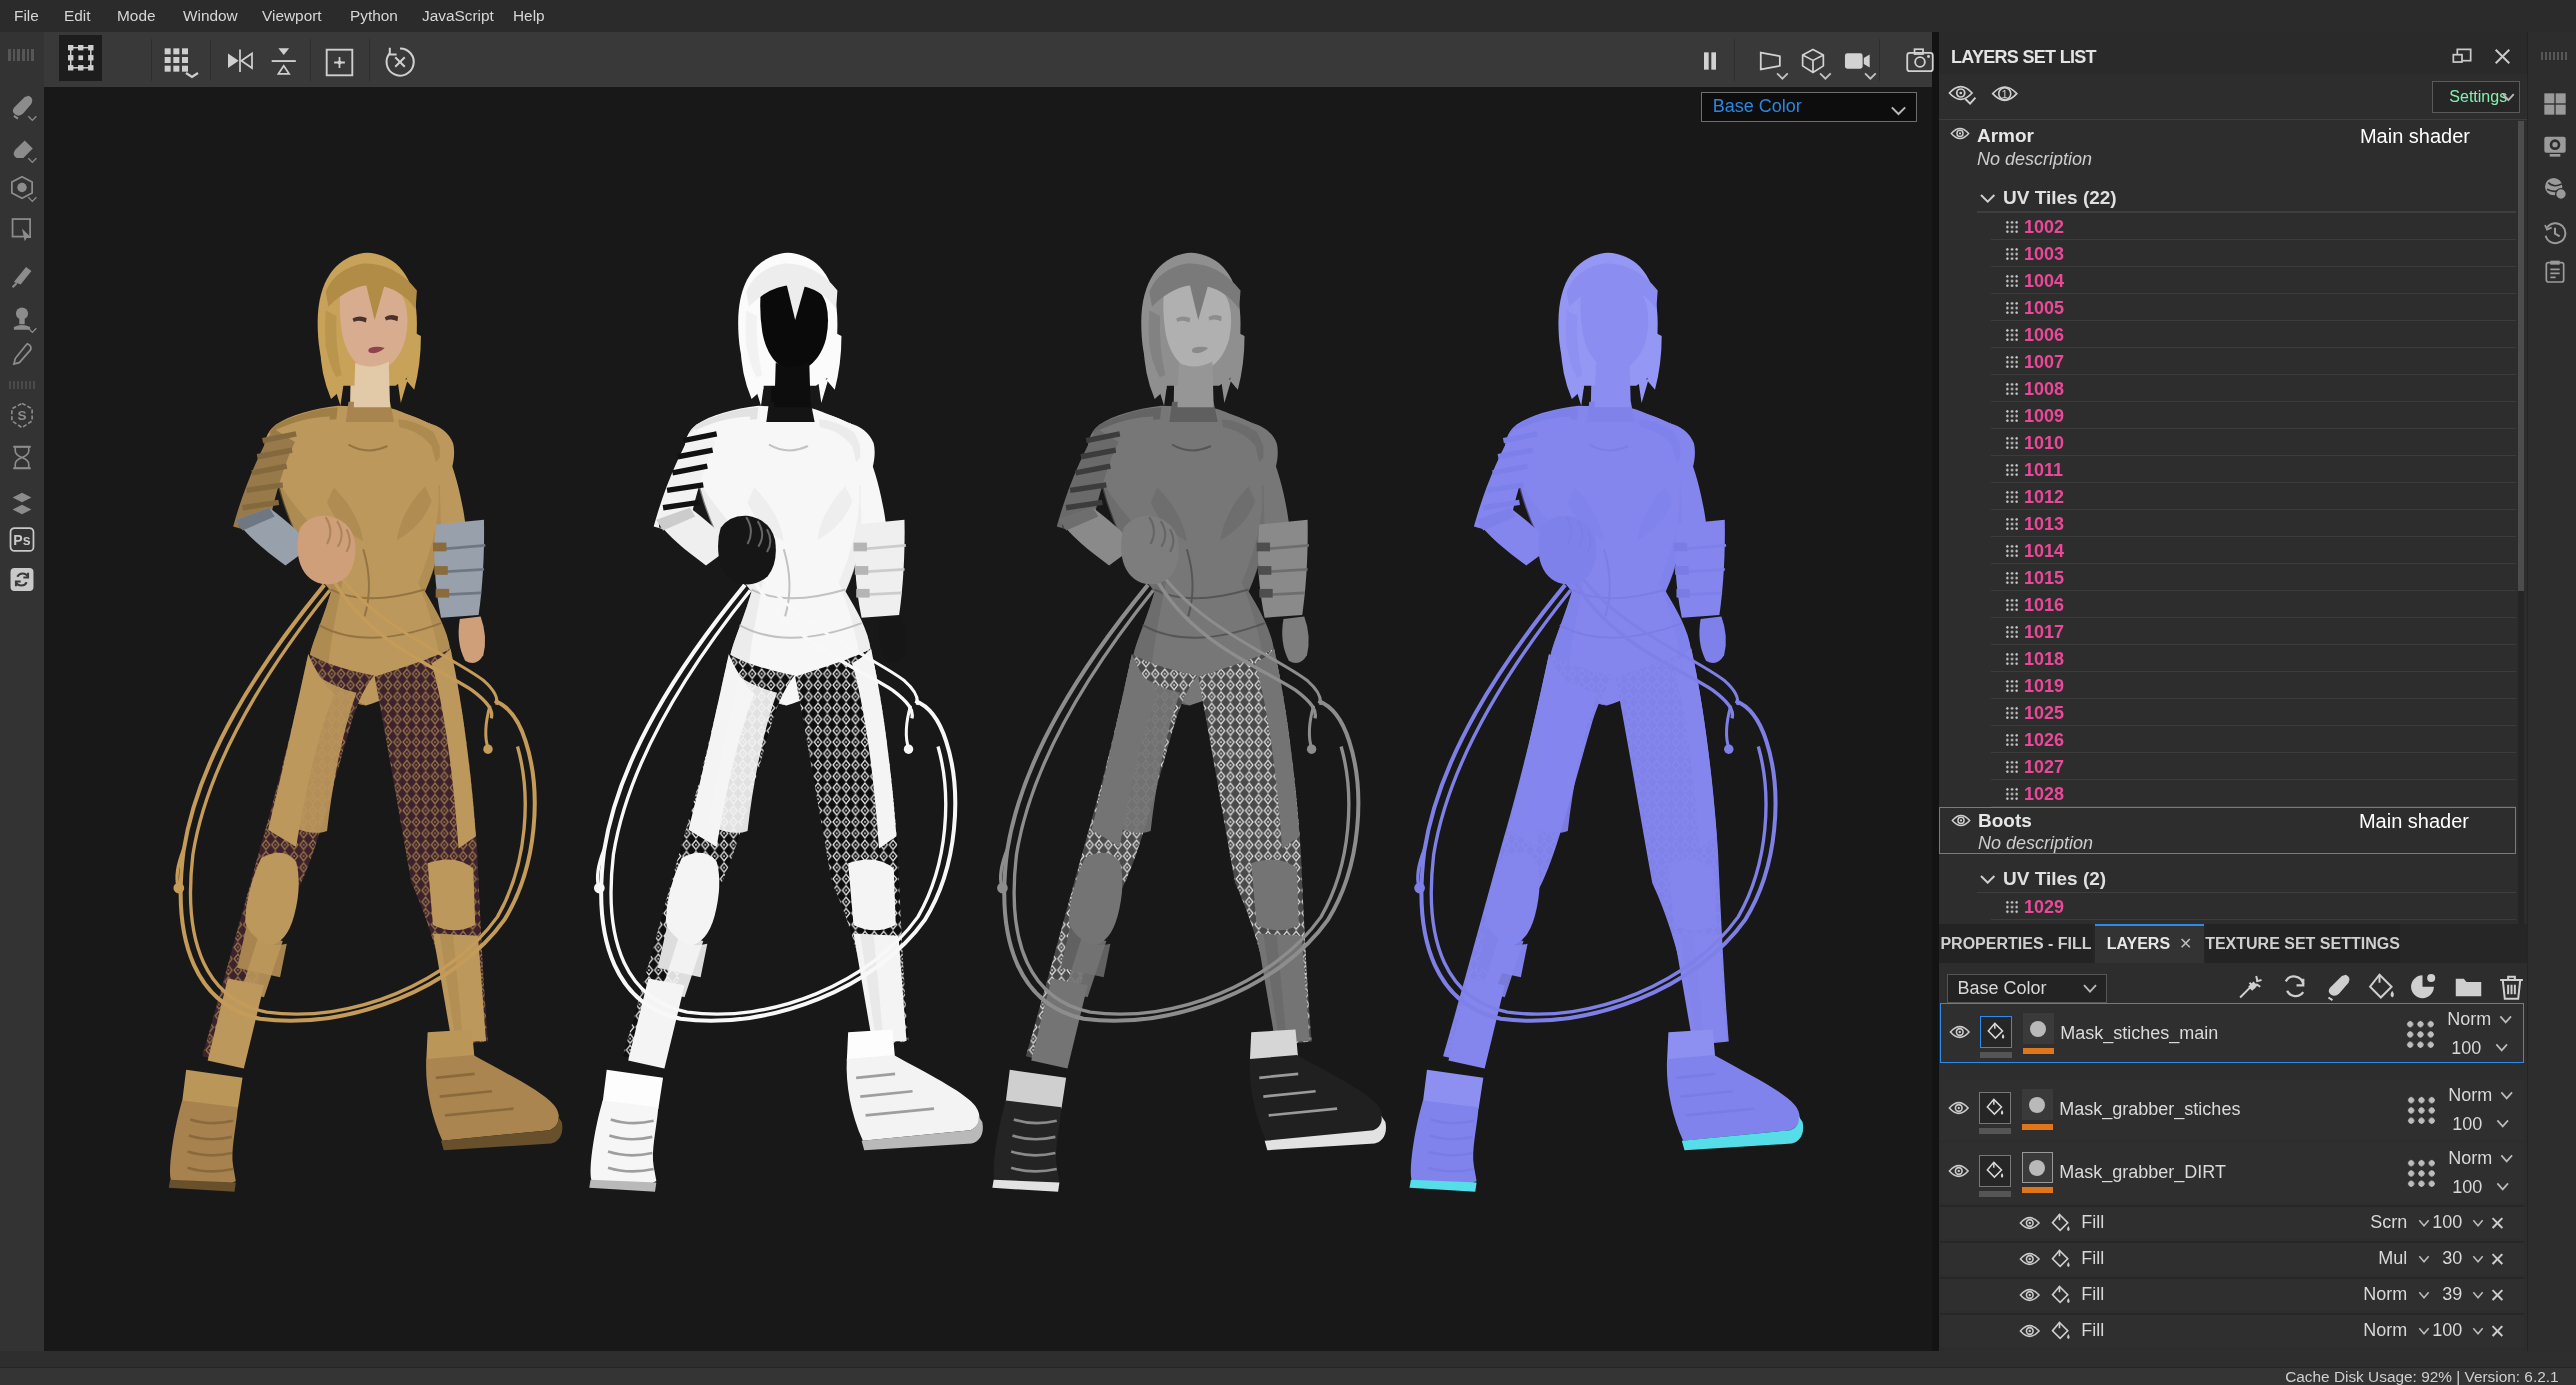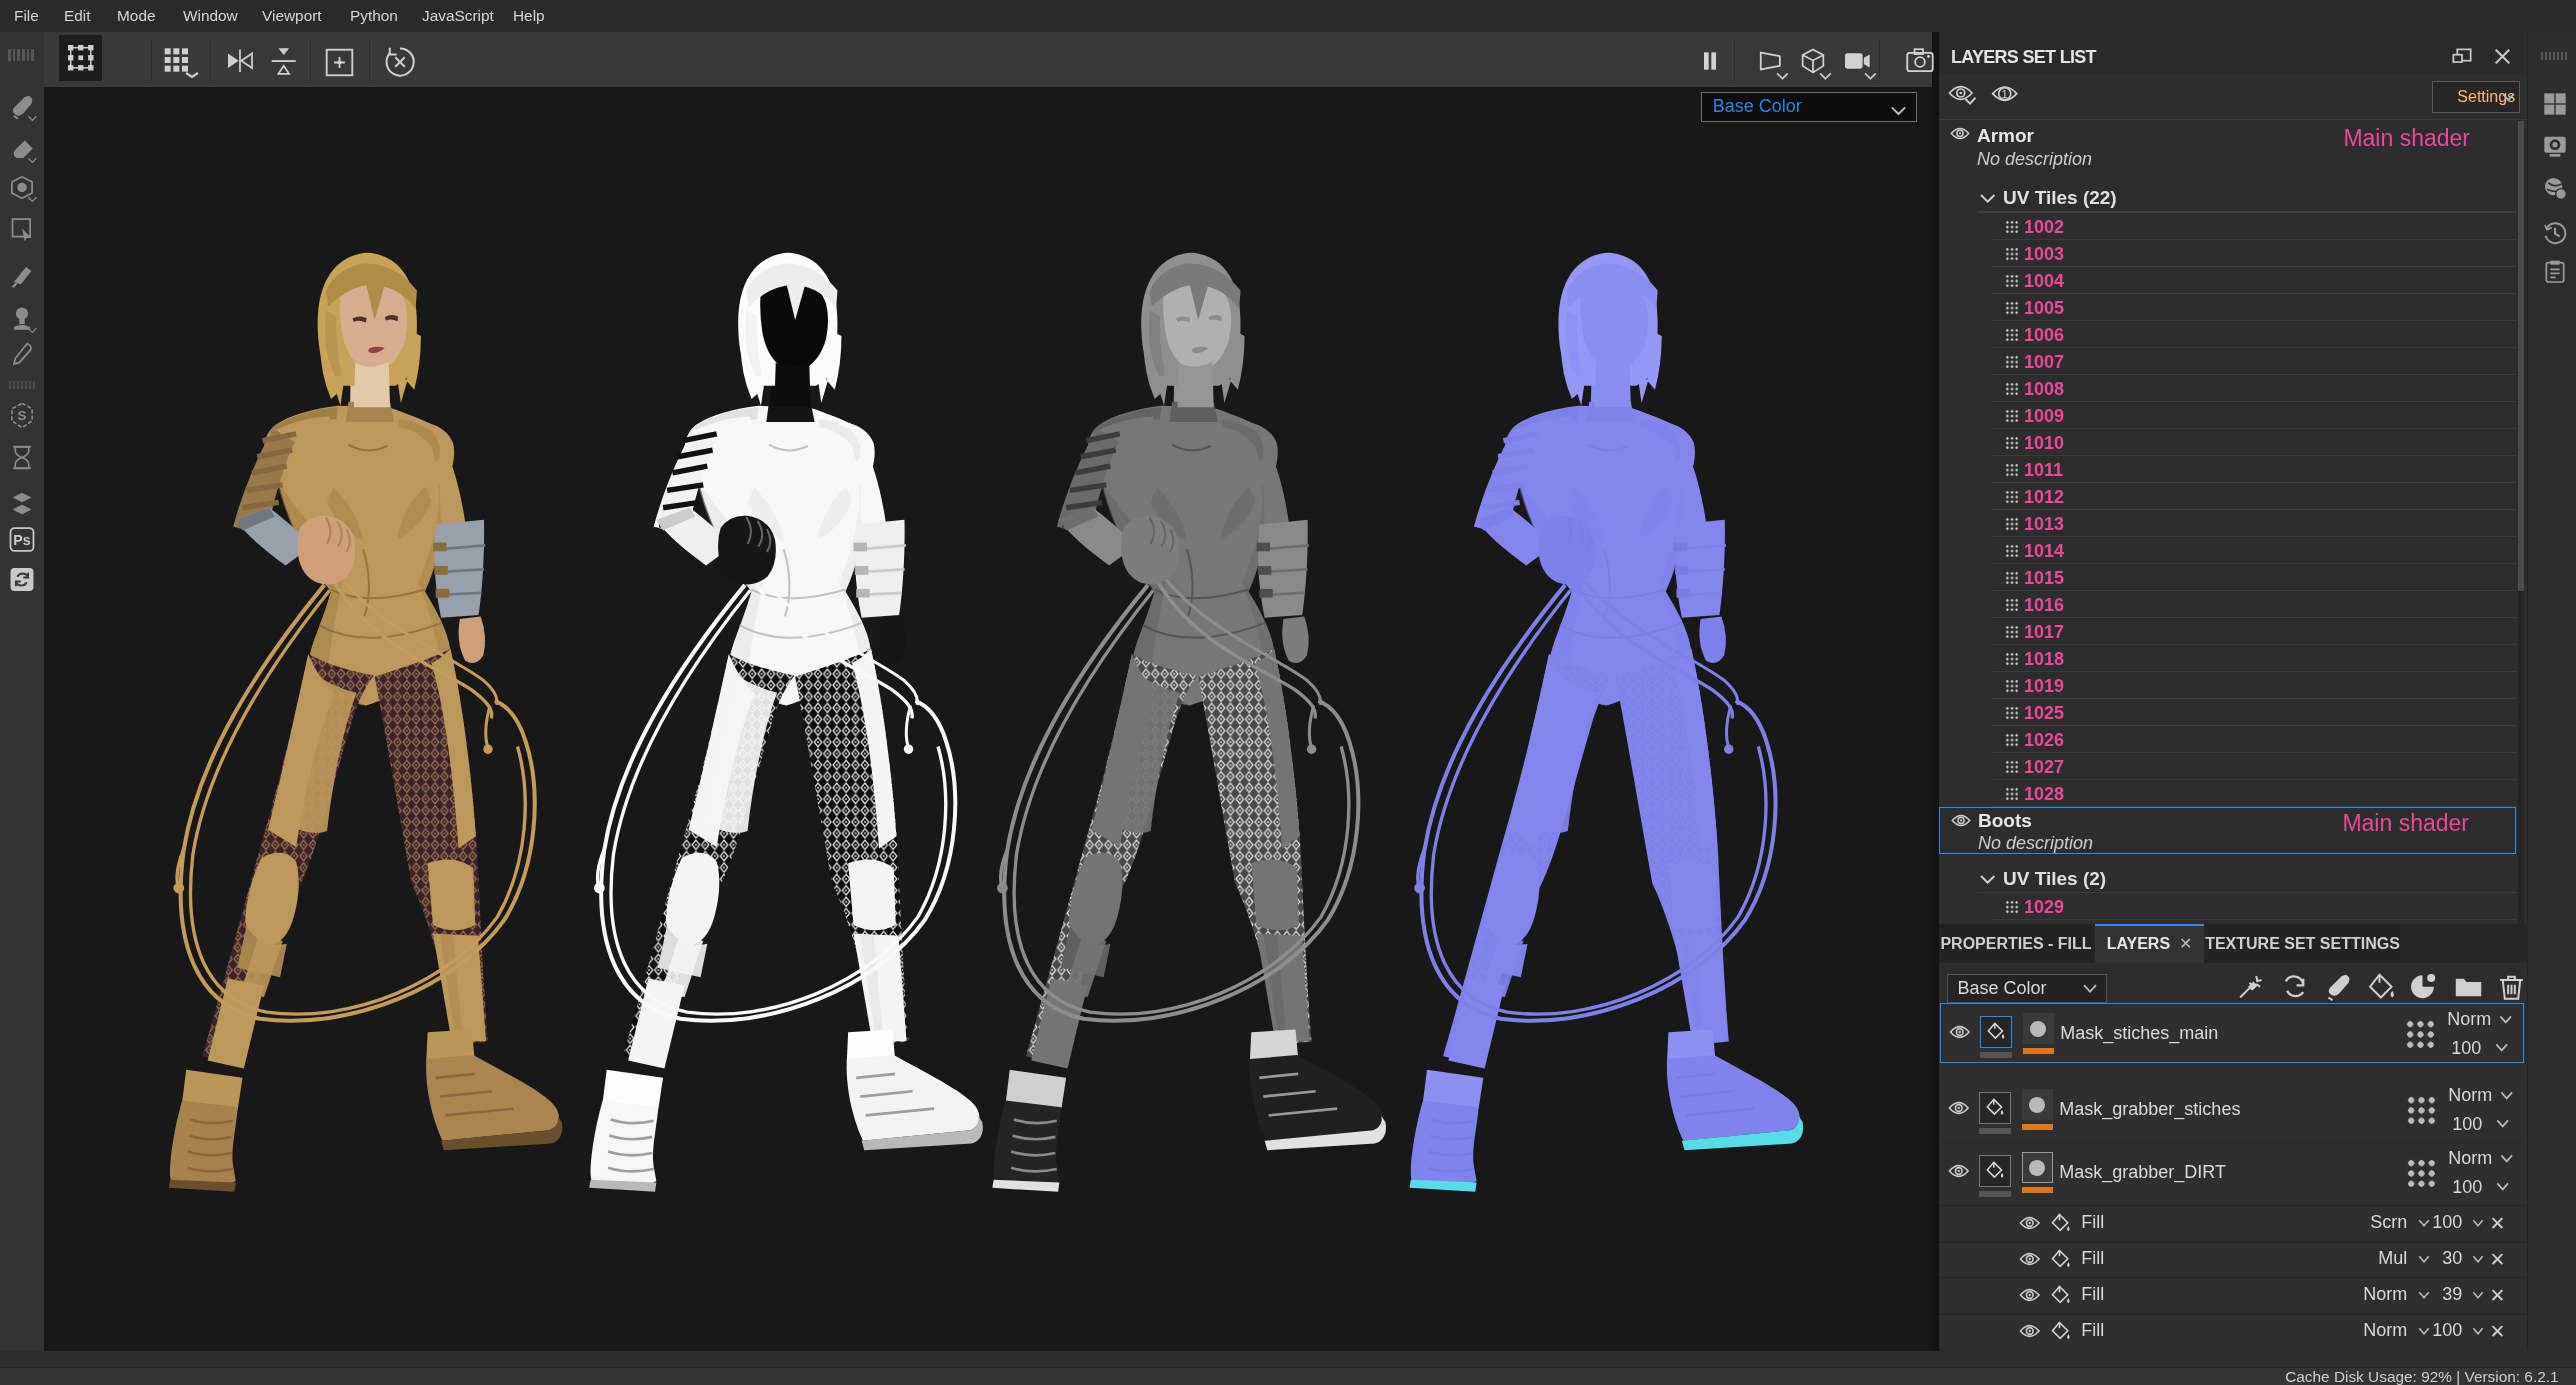--- a/index.html
+++ b/index.html
@@ -12,26 +12,26 @@
   .tbtn { position:absolute; }
   #leftbar { position:absolute; left:0; top:32px; width:44px; height:1335px; background:#333333; }
   #leftbar svg { position:absolute; left:50%; transform:translateX(-50%); }
   #viewport { position:absolute; left:44px; top:87px; width:1888px; height:1264px; background:#191818; }
   #vdrop { position:absolute; left:1657px; top:5.4px; width:216px; height:29.5px; background:#0d0d0d; border:1.3px solid #6e6e6e; color:#2c86e0; font-size:18px; line-height:27px; padding-left:10.7px; }
   #vdrop .chev { position:absolute; right:8px; top:6.7px; }
   #rightpanel { position:absolute; left:1939px; top:32px; width:588px; height:892px; background:#2d2d2d; color:#dcdcdc; }
   #rp-title { position:absolute; left:0; top:0; width:100%; height:42px; background:#2a2a2a; }
   #rp-title .t { position:absolute; left:12px; top:14.8px; font-weight:bold; font-size:18px; letter-spacing:-0.7px; color:#e3e3e3; }
   #rp-toolrow { position:absolute; left:0; top:42px; width:100%; height:46px; border-bottom:1.3px solid #3e3e3e; }
-  .settingsbtn { position:absolute; right:6.7px; top:6.7px; width:88px; height:32px; background:#262626; border:1.3px solid #5a5a5a; font-size:16px; color:#fdba74; line-height:29.5px; padding-left:24px; }
+  .settingsbtn { position:absolute; right:6.7px; top:6.7px; width:88px; height:32px; background:#262626; border:1.3px solid #5a5a5a; font-size:16px; color:#86efac; line-height:29.5px; padding-left:16px; }
   #rp-list { position:absolute; left:0; top:89px; width:577px; height:803px; overflow:hidden; }
   .secrow { position:relative; height:28px; }
   .seceye { position:absolute; left:10.7px; top:5.4px; }
   .secname { position:absolute; left:38px; top:4px; font-weight:bold; font-size:19px; color:#e6e6e6; }
-  .secshader { position:absolute; right:46px; top:4px; font-size:23px; color:#ec4899; }
+  .secshader { position:absolute; right:46px; top:4px; font-size:20px; color:#ffffff; }
   .secdesc { position:relative; height:24px; padding-left:38px; font-style:italic; font-size:18px; color:#cdcdcd; }
   .uvtiles { position:relative; height:27.5px;margin-top:12px; }
   .uvtiles:after { content:""; position:absolute; left:38px; right:0; bottom:0; height:1.3px; background:#3e3e3e; }
   .uvtiles .chev { position:absolute; left:40px; top:8px; }
   .uvtiles .txt { position:absolute; left:64px; top:2px; font-weight:bold; font-size:19px; color:#e0e0e0; }
   .tsrow { position:relative; height:27px; }
   .tsrow:after { content:""; position:absolute; left:52px; right:0; bottom:0; height:0.7px; background:#3c3c3c; }
   .tsrow .num { position:absolute; left:85px; top:4px; font-size:18px; font-weight:bold; color:#ec4899; }
   .tsrow .gicon { position:absolute; left:66px; top:7.4px; width:13.4px; height:13.4px;
      background-image:radial-gradient(#c8c8c8 37%, transparent 41%); background-size:4.7px 4.7px; }

